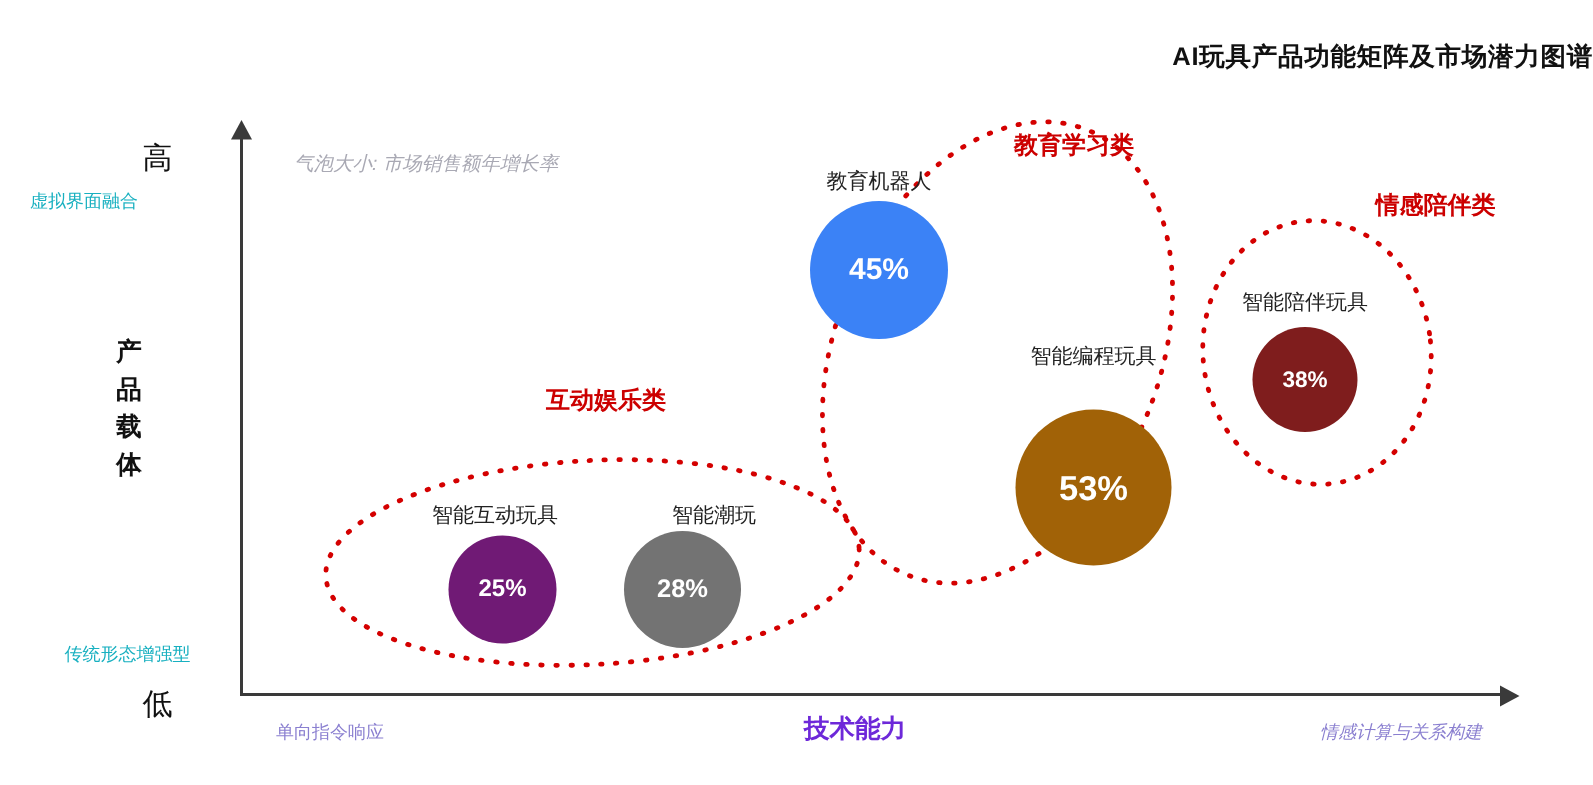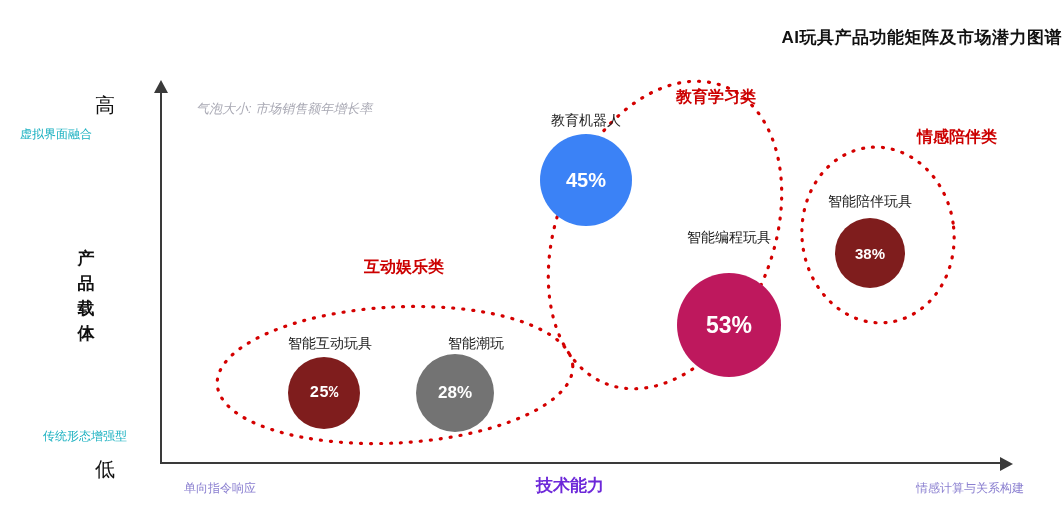--- a/index.html
+++ b/index.html
@@ -40,28 +40,28 @@
     font-size:20px;color:#111;}
   .y-high-sub{position:absolute;left:20px;top:126px;width:130px;text-align:left;
     font-size:12px;color:#18b0c0;}
   .y-low-sub{position:absolute;left:20px;top:428px;width:130px;text-align:center;
     font-size:12px;color:#18b0c0;}
   .y-low{position:absolute;left:60px;top:456px;width:90px;text-align:center;
     font-size:20px;color:#111;}
   .y-title{
     position:absolute;left:73px;top:222px;width:26px;
     font-size:17px;font-weight:bold;color:#111;
-    line-height:25px;text-align:center;margin-top:24px;
+    line-height:25px;text-align:center;
   }
   .x-title{position:absolute;left:470px;top:474px;width:200px;text-align:center;
     font-size:17px;font-weight:bold;color:#6d28d9;}
   .x-left-sub{position:absolute;left:130px;top:480px;width:180px;text-align:center;
     font-size:12px;color:#8a7fd0;}
-  .x-right-sub{position:absolute;left:880px;top:480px;width:180px;text-align:center;
-    font-size:12px;color:#8a7fd0;}
+  .x-right-sub{position:absolute;left:880px;top:480px;width:180px;text-align:left;
+    font-size:12px;color:#8a7fd0;font-style:italic;}
 
   .bubble-note{
     position:absolute;left:196px;top:100px;
     font-size:13px;font-style:italic;color:#a9a9b4;white-space:nowrap;
   }
 
   
   .bubble{
     position:absolute;border-radius:50%;
     display:flex;align-items:center;justify-content:center;
@@ -122,25 +122,25 @@
     </svg>
   </div>
 
   <div class="cluster-label" style="left:364px;top:257px;">互动娱乐类</div>
   <div class="cluster-label" style="left:676px;top:87px;">教育学习类</div>
   <div class="cluster-label" style="left:917px;top:127px;">情感陪伴类</div>
 
   <div class="leader" style="left:739px;top:283px;height:52px;transform:rotate(9deg);"></div>
 
   <div id="bubble-layer">
-      <div class="bubble" style="left: 288px; top: 357px; width: 72px; height: 72px; background: #7f1d1d; font-size: 16px; font-family: Liberation Mono, monospace;">25%</div>
+      <div class="bubble" style="left: 299px; top: 357px; width: 72px; height: 72px; background: #701a75; font-size: 16px;">25%</div>
       <div class="bubble-label" style="left: 260px; width: 140px; top: 335px;">智能互动玩具</div>
       <div class="bubble" style="left: 416px; top: 354px; width: 78px; height: 78px; background: #737373; font-size: 17px;">28%</div>
       <div class="bubble-label" style="left: 406px; width: 140px; top: 335px;">智能潮玩</div>
       <div class="bubble" style="left: 540px; top: 134px; width: 92px; height: 92px; background: #3b82f6; font-size: 20px;">45%</div>
       <div class="bubble-label" style="left: 516px; width: 140px; top: 112px;">教育机器人</div>
-      <div class="bubble" style="left: 677px; top: 273px; width: 104px; height: 104px; background: #be185d; font-size: 23px;">53%</div>
+      <div class="bubble" style="left: 677px; top: 273px; width: 104px; height: 104px; background: #a16207; font-size: 23px;">53%</div>
       <div class="bubble-label" style="left: 659px; width: 140px; top: 229px;">智能编程玩具</div>
       <div class="bubble" style="left: 835px; top: 218px; width: 70px; height: 70px; background: #7f1d1d; font-size: 15px;">38%</div>
       <div class="bubble-label" style="left: 800px; width: 140px; top: 193px;">智能陪伴玩具</div>
     </div>
 
 </div>
 
 </body></html>

